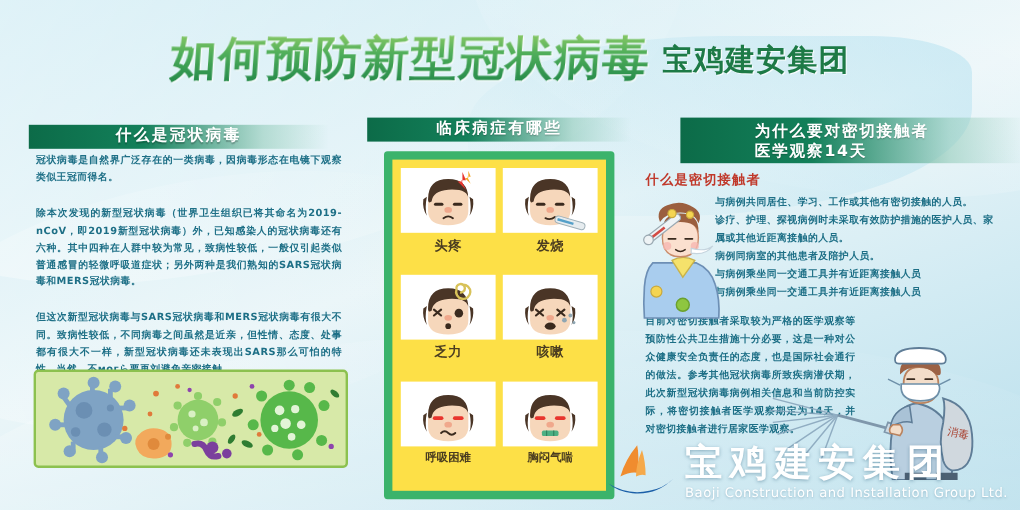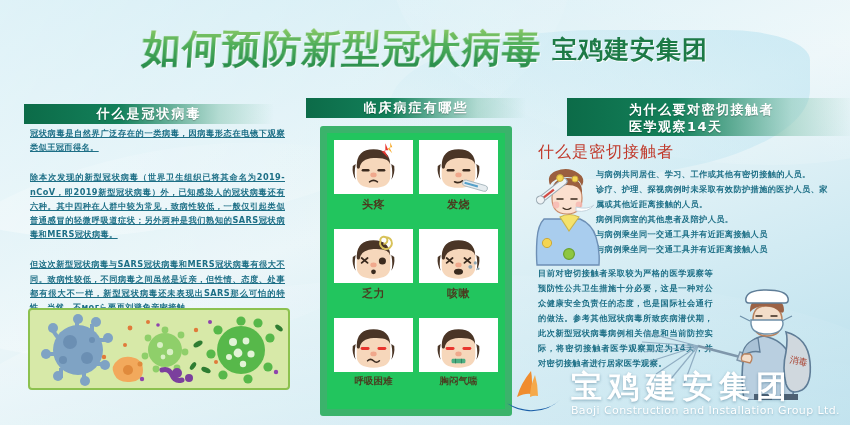--- a/index.html
+++ b/index.html
@@ -59,45 +59,45 @@
   .bar.two{height:38px;line-height:17px;padding-top:3px;box-sizing:border-box;
     text-align:left;}
   .bar.two .ln{display:block;padding-left:62px;letter-spacing:1.5px;}
 
   
   #left-col{position:absolute;left:30px;top:104px;width:255px;}
   .body-text{
     color:#1d6f86;font-size:8.2px;line-height:14.2px;letter-spacing:.4px;
     font-weight:bold;text-align:justify;
   }
-  .body-text p{margin:16px 0 1px 0;text-indent:0;text-decoration:underline;}
+  .body-text p{margin:16px 0 1px 0;text-indent:0;}
   #virus-box{
     position:absolute;left:28px;top:308px;width:258px;height:78px;
     background:#d7e9a8;border:2px solid #8cc14f;border-radius:4px;overflow:hidden;
   }
 
   
   #center-col{position:absolute;left:300px;top:98px;width:232px;}
   #sym-frame{
     position:absolute;left:20px;top:28px;width:192px;height:290px;
     background:#3bb36b;border-radius:3px;padding:7px;box-sizing:border-box;
   }
   #sym-inner{
-    width:100%;height:100%;background:#22c55e;box-sizing:border-box;padding:7px 7px;
+    width:100%;height:100%;background:#fde047;box-sizing:border-box;padding:7px 7px;
     display:grid;grid-template-columns:1fr 1fr;grid-template-rows:repeat(3,1fr);
     gap:5px 6px;
   }
   .sym-cell{display:flex;flex-direction:column;align-items:center;justify-content:flex-start;}
   .sym-pic{width:100%;height:54px;background:#ffffff;position:relative;overflow:hidden;}
   .sym-label{font-size:11px;font-weight:bold;color:#4a3c20;letter-spacing:.5px;margin-top:3px;}
   .sym-label.small{font-size:9.5px;letter-spacing:0;}
 
   
   #right-col{position:absolute;left:538px;top:98px;width:292px;}
-  .subhead{color:#c0392b;font-size:16px;font-weight:normal;letter-spacing:1px;}
+  .subhead{color:#c0392b;font-size:11px;font-weight:bold;letter-spacing:1px;}
   .r-body{color:#1d6f86;font-size:8.2px;line-height:15px;letter-spacing:.4px;font-weight:bold;}
   .r-body p{margin:0;}
   .indent{padding-left:58px;}
 
   
   #logo{position:absolute;right:10px;bottom:8px;text-align:left;}
   #logo .cn{font-size:31px;font-weight:bold;color:#ffffff;letter-spacing:6px;
      text-shadow:0 1px 3px rgba(40,90,120,.45);line-height:34px;}
   #logo .en{font-size:11px;color:#ffffff;letter-spacing:.4px;margin-top:1px;
      text-shadow:0 1px 2px rgba(40,90,120,.35);}

